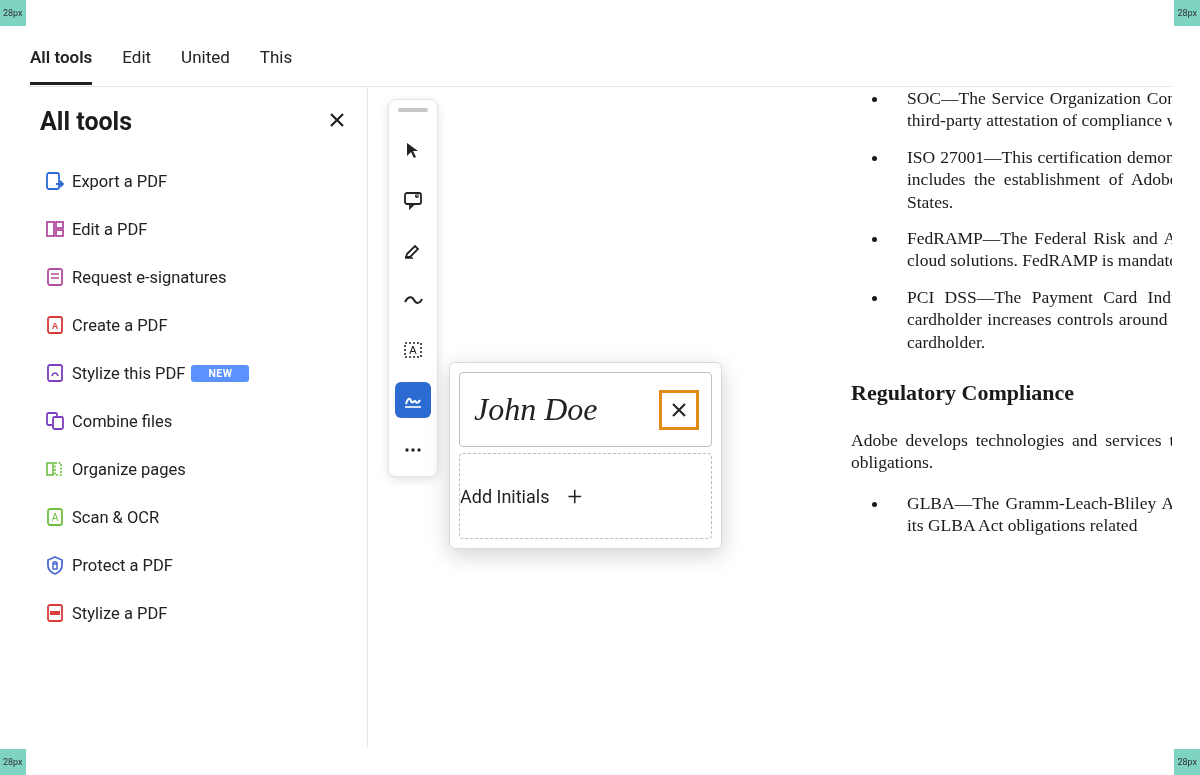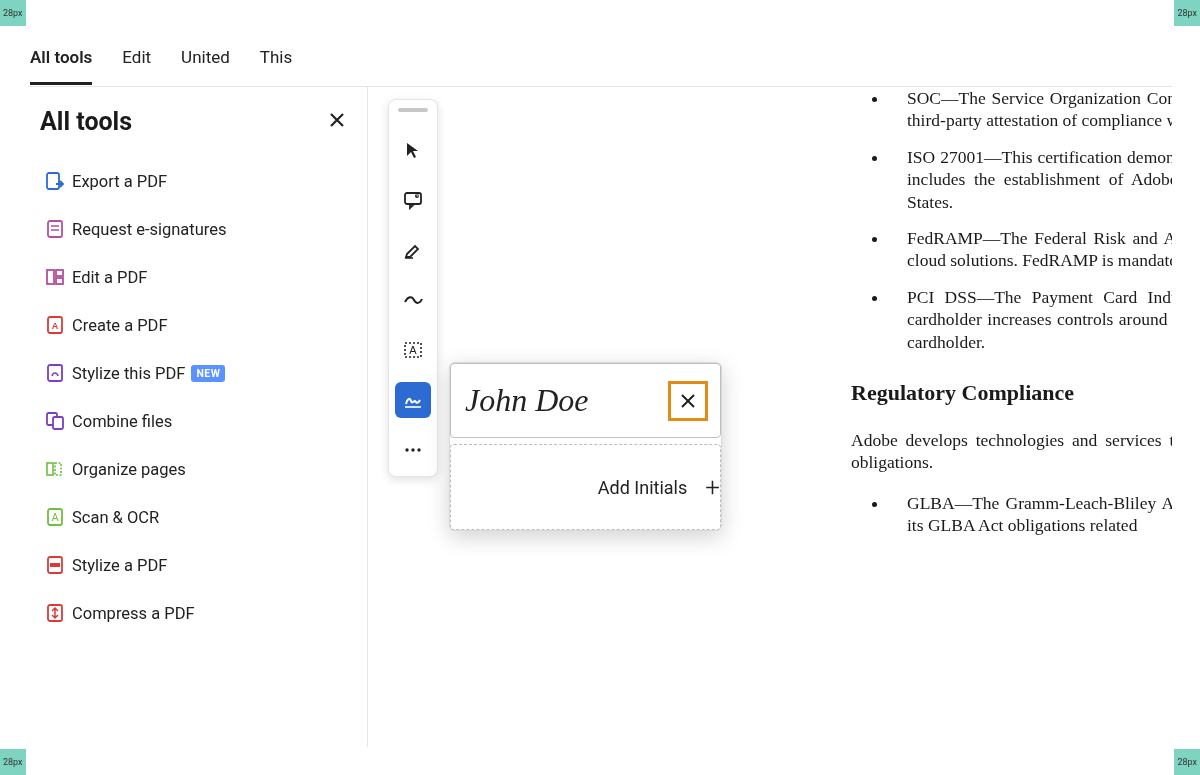--- a/index.html
+++ b/index.html
@@ -94,21 +94,21 @@
   }
   .tool-icon {
     width: 22px; height: 22px;
     display: flex; align-items: center; justify-content: center;
   }
   .new-badge {
     background: #5c92ff;
     color: #fff;
     font-size: 10.5px;
     font-weight: 700;
-    padding: 2px 5px;
+    padding: 2px 17px;
     border-radius: 3px;
     letter-spacing: 0.5px;
   }
 
   .doc-area {
     flex: 1;
     position: relative;
     background: #fff;
     overflow: hidden;
   }
@@ -147,20 +147,21 @@
   
   .sig-pop {
     position: absolute;
     left: 81px;
     top: 275px;
     width: 273px;
     background: #fff;
     border: 1px solid #d9d9d9;
     border-radius: 6px;
     box-shadow: 0 6px 22px rgba(0,0,0,0.18);
+    padding: 9px;
   }
   .sig-box {
     border: 1px solid #bfbfbf;
     border-radius: 4px;
     padding: 10px 12px 10px 14px;
     display: flex;
     align-items: center;
     justify-content: space-between;
     height: 75px;
   }
@@ -178,21 +179,21 @@
     cursor: pointer;
     color: #222;
   }
   .initials-box {
     margin-top: 6px;
     border: 1.5px dashed #bdbdbd;
     border-radius: 4px;
     height: 86px;
     display: flex;
     align-items: center;
-    justify-content: flex-end;
+    justify-content: flex-start;
     gap: 18px;
     cursor: pointer;
   }
   .initials-label { font-size: 18px; color: #222; }
   .plus { font-size: 26px; color: #222; font-weight: 300; }
 
   
   .page-wrap {
     position: absolute;
     left: 348px;
@@ -254,39 +255,39 @@
               <svg width="22" height="22" viewBox="0 0 22 22">
                 <rect x="3" y="3" width="12" height="16" rx="2" fill="none" stroke="#2c6bd1" stroke-width="1.8"></rect>
                 <path d="M12 14 L19 14 M16 11 L19 14 L16 17" fill="none" stroke="#2c6bd1" stroke-width="1.8"></path>
               </svg>
             </span>
             <span>Export a PDF</span>
           </div>
           <div class="tool-item">
             <span class="tool-icon">
               <svg width="22" height="22" viewBox="0 0 22 22">
-                <rect x="4" y="3" width="14" height="16" rx="2" fill="none" stroke="#b34fa0" stroke-width="1.8"></rect>
-                <path d="M7 8 L15 8 M7 12 L15 12" stroke="#b34fa0" stroke-width="1.6"></path>
-              </svg>
-            </span>
-            <span>Request e-signatures</span>
-          </div>
-          <div class="tool-item">
-            <span class="tool-icon">
-              <svg width="22" height="22" viewBox="0 0 22 22">
                 <rect x="3" y="4" width="7" height="14" fill="none" stroke="#b34fa0" stroke-width="1.8"></rect>
                 <rect x="12" y="4" width="7" height="6" fill="none" stroke="#b34fa0" stroke-width="1.8"></rect>
                 <rect x="12" y="12" width="7" height="6" fill="none" stroke="#b34fa0" stroke-width="1.8"></rect>
               </svg>
             </span>
             <span>Edit a PDF</span>
           </div>
           <div class="tool-item">
             <span class="tool-icon">
               <svg width="22" height="22" viewBox="0 0 22 22">
+                <rect x="4" y="3" width="14" height="16" rx="2" fill="none" stroke="#b34fa0" stroke-width="1.8"></rect>
+                <path d="M7 8 L15 8 M7 12 L15 12" stroke="#b34fa0" stroke-width="1.6"></path>
+              </svg>
+            </span>
+            <span>Request e-signatures</span>
+          </div>
+          <div class="tool-item">
+            <span class="tool-icon">
+              <svg width="22" height="22" viewBox="0 0 22 22">
                 <rect x="4" y="3" width="14" height="16" rx="2" fill="none" stroke="#d93b3b" stroke-width="1.8"></rect>
                 <text x="11" y="15" font-size="9" text-anchor="middle" fill="#d93b3b" font-family="sans-serif" font-weight="bold">A</text>
               </svg>
             </span>
             <span>Create a PDF</span>
           </div>
           <div class="tool-item">
             <span class="tool-icon">
               <svg width="22" height="22" viewBox="0 0 22 22">
                 <rect x="4" y="3" width="14" height="16" rx="2" fill="none" stroke="#7b3fbf" stroke-width="1.8"></rect>
@@ -319,34 +320,35 @@
               <svg width="22" height="22" viewBox="0 0 22 22">
                 <rect x="4" y="3" width="14" height="16" rx="2" fill="none" stroke="#6fbf3f" stroke-width="1.8"></rect>
                 <text x="11" y="15" font-size="10" text-anchor="middle" fill="#6fbf3f" font-family="sans-serif">A</text>
               </svg>
             </span>
             <span>Scan &amp; OCR</span>
           </div>
           <div class="tool-item">
             <span class="tool-icon">
               <svg width="22" height="22" viewBox="0 0 22 22">
+                <path d="M11 3 L18 6 V12 C18 16 14 19 11 20 C8 19 4 16 4 12 V6 Z" fill="none" stroke="#4a6bd1" stroke-width="1.8"></path>
+                <rect x="9" y="10" width="4" height="5" fill="none" stroke="#4a6bd1" stroke-width="1.5"></rect>
+                <path d="M9 10 C9 7 13 7 13 10" fill="none" stroke="#4a6bd1" stroke-width="1.5"></path>
+              </svg>
+            </span>
+            <span>Protect a PDF</span>
+          </div>
+          <div class="tool-item">
+            <span class="tool-icon">
+              <svg width="22" height="22" viewBox="0 0 22 22">
                 <rect x="4" y="3" width="14" height="16" rx="2" fill="none" stroke="#d93b3b" stroke-width="1.8"></rect>
                 <rect x="6" y="9" width="10" height="4" fill="#d93b3b"></rect>
               </svg>
             </span>
             <span>Stylize a PDF</span>
-          </div>
-          <div class="tool-item">
-            <span class="tool-icon">
-              <svg width="22" height="22" viewBox="0 0 22 22">
-                <rect x="4" y="3" width="14" height="16" rx="2" fill="none" stroke="#d93b3b" stroke-width="1.8"></rect>
-                <path d="M11 6 L11 16 M8 9 L11 6 L14 9 M8 13 L11 16 L14 13" fill="none" stroke="#d93b3b" stroke-width="1.5"></path>
-              </svg>
-            </span>
-            <span>Compress a PDF</span>
           </div>
         </div>
     </div>
 
     <div class="doc-area">
 
       <div class="quickbar">
         <div class="grip"></div>
         <div class="qb-btn">
           <svg width="18" height="18" viewBox="0 0 18 18">

